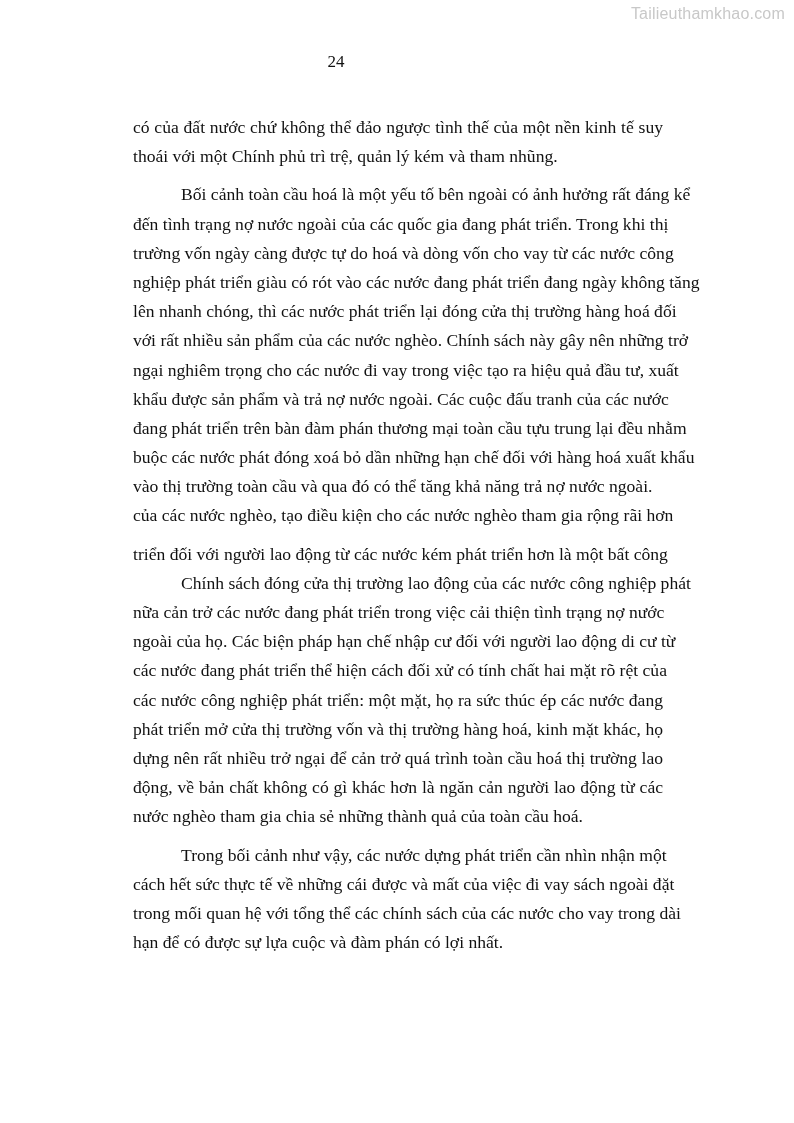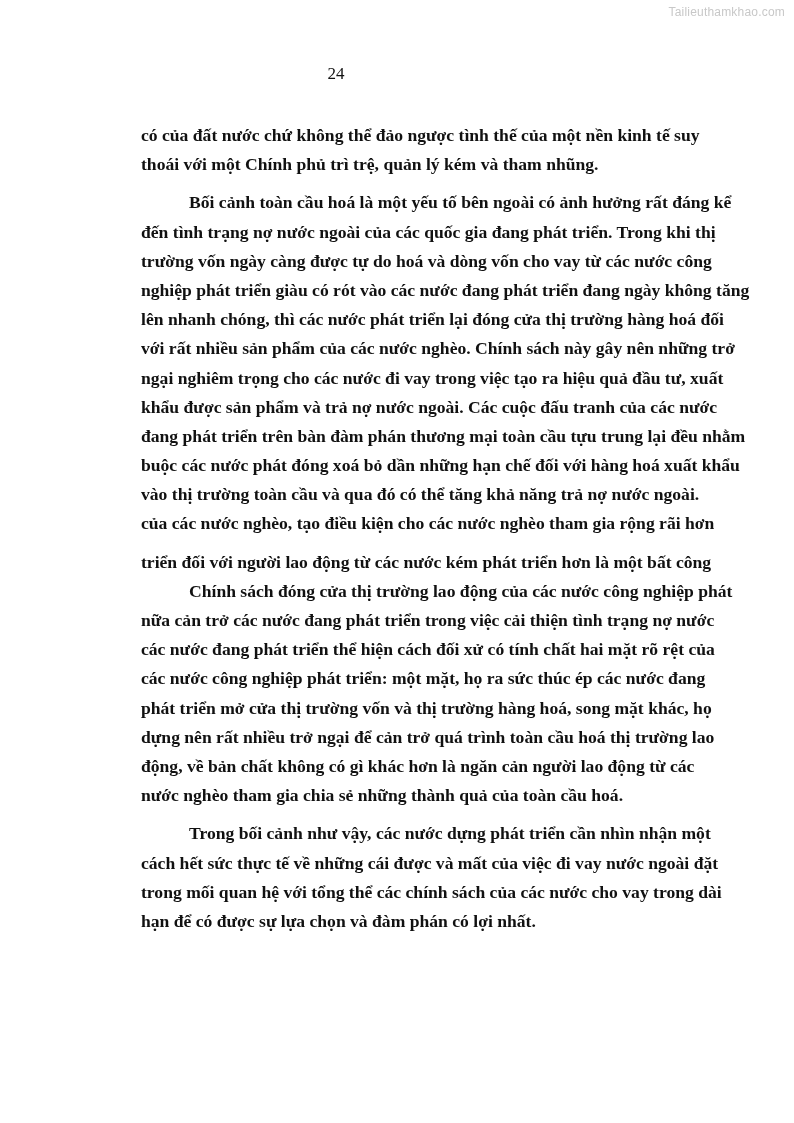--- a/index.html
+++ b/index.html
@@ -1,22 +1,22 @@
 <!DOCTYPE html>
 <html><head>
 <meta charset="utf-8">
 <style>
   html, body { margin: 0; padding: 0; background: #ffffff; }
   body { width: 794px; height: 1123px; position: relative; overflow: hidden;
          font-family: "Liberation Serif", "DejaVu Serif", serif; color: #111; }
   .watermark { position: absolute; top: 5px; right: 9px; font-family: "Liberation Sans", "DejaVu Sans", sans-serif;
-               font-size: 12px; color: #c8c8c8; letter-spacing: 0.2px; }
-  .page-number { position: absolute; top: 64px; left: 0; width: 672px; text-align: center; font-size: 17px; }
+               font-size: 16px; color: #c8c8c8; letter-spacing: 0.2px; }
+  .page-number { position: absolute; top: 52px; left: 0; width: 672px; text-align: center; font-size: 17px; }
   .body-text { position: absolute; left: 133px; width: 530px; top: 113px; font-size: 17.6px; }
-  .para { margin: 8px; font-weight: bold; }
+  .para { margin: 0; }
   .line { display: block; height: 29.2px; line-height: 29.2px; text-align: justify; text-align-last: justify; white-space: nowrap; }
   .line.last { text-align-last: left; }
   .line.indent { text-indent: 48px; }
   .para + .para { margin-top: 9px; }
 </style>
 </head>
 <body>
 
 <div class="watermark">Tailieuthamkhao.com</div>
 <div class="page-number">24</div>
@@ -37,26 +37,27 @@
     <span class="line">khẩu được sản phẩm và trả nợ nước ngoài. Các cuộc đấu tranh của các nước</span>
     <span class="line">đang phát triển trên bàn đàm phán thương mại toàn cầu tựu trung lại đều nhằm</span>
     <span class="line">buộc các nước phát đóng xoá bỏ dần những hạn chế đối với hàng hoá xuất khẩu</span>
     <span class="line last">vào thị trường toàn cầu và qua đó có thể tăng khả năng trả nợ nước ngoài.</span>
     <span class="line">của các nước nghèo, tạo điều kiện cho các nước nghèo tham gia rộng rãi hơn</span>
   </p>
   <p class="para">
     <span class="line">triển đối với người lao động từ các nước kém phát triển hơn là một bất công</span>
     <span class="line indent">Chính sách đóng cửa thị trường lao động của các nước công nghiệp phát</span>
     <span class="line">nữa cản trở các nước đang phát triển trong việc cải thiện tình trạng nợ nước</span>
+    <span class="line">ngoài của họ. Các biện pháp hạn chế nhập cư đối với người lao động di cư từ</span>
     <span class="line">các nước đang phát triển thể hiện cách đối xử có tính chất hai mặt rõ rệt của</span>
     <span class="line">các nước công nghiệp phát triển: một mặt, họ ra sức thúc ép các nước đang</span>
-    <span class="line">phát triển mở cửa thị trường vốn và thị trường hàng hoá, song mặt khác, họ</span>
+    <span class="line">phát triển mở cửa thị trường vốn và thị trường hàng hoá, kinh mặt khác, họ</span>
     <span class="line">dựng nên rất nhiều trở ngại để cản trở quá trình toàn cầu hoá thị trường lao</span>
     <span class="line">động, về bản chất không có gì khác hơn là ngăn cản người lao động từ các</span>
     <span class="line last">nước nghèo tham gia chia sẻ những thành quả của toàn cầu hoá.</span>
   </p>
   <p class="para">
     <span class="line indent">Trong bối cảnh như vậy, các nước dựng phát triển cần nhìn nhận một</span>
-    <span class="line">cách hết sức thực tế về những cái được và mất của việc đi vay nước ngoài đặt</span>
+    <span class="line">cách hết sức thực tế về những cái được và mất của việc đi vay sách ngoài đặt</span>
     <span class="line">trong mối quan hệ với tổng thể các chính sách của các nước cho vay trong dài</span>
-    <span class="line last">hạn để có được sự lựa chọn và đàm phán có lợi nhất.</span>
+    <span class="line last">hạn để có được sự lựa cuộc và đàm phán có lợi nhất.</span>
   </p>
 </div>
 
 </body></html>

